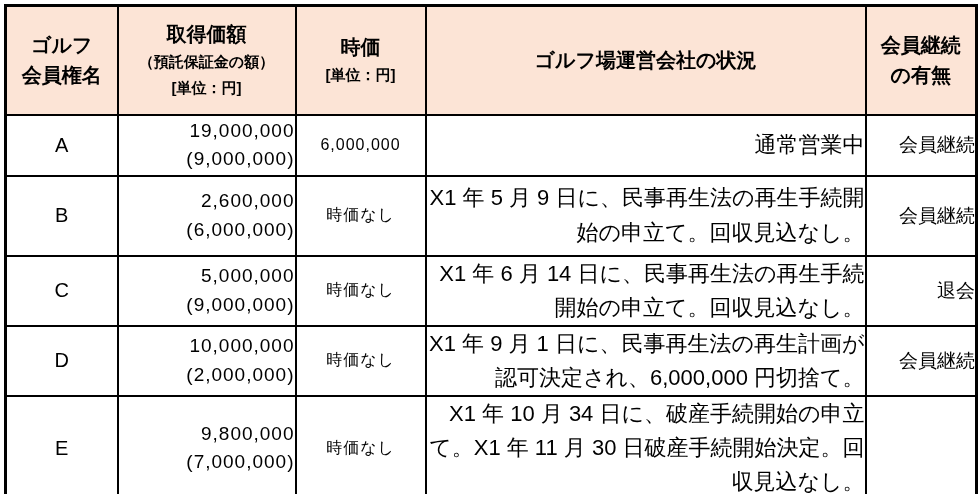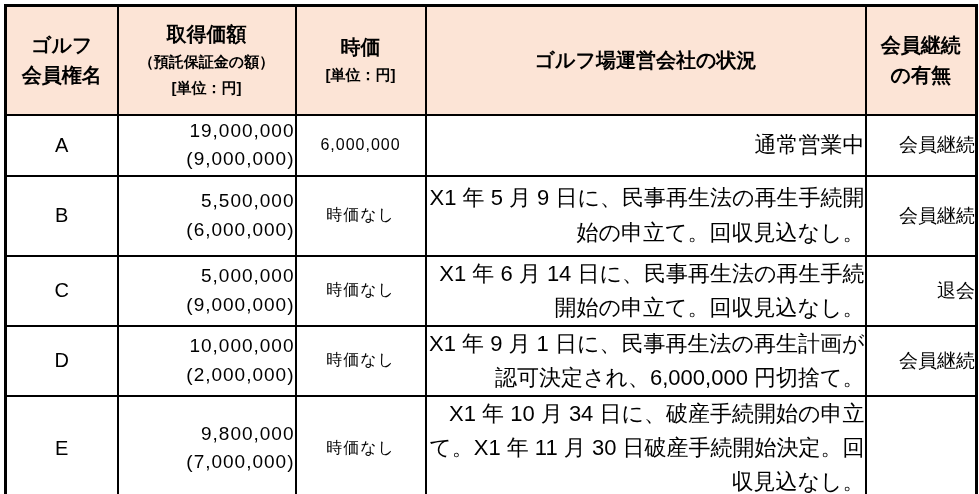--- a/index.html
+++ b/index.html
@@ -134,21 +134,21 @@
         <span>(9,000,000)</span>
       </td>
       <td class="cell-market">6,000,000</td>
       <td class="cell-status">通常営業中</td>
       <td class="cell-withdrawal">会員継続</td>
     </tr>
 
     <tr class="row-b">
       <td class="cell-name">B</td>
       <td class="cell-cost">
-        <span>5,500,000</span><br>
+        <span>2,600,000</span><br>
         <span>(6,000,000)</span>
       </td>
       <td class="cell-market">時価なし</td>
       <td class="cell-status">X1 年 5 月 9 日に、民事再生法の再生手続開始の申立て。回収見込なし。</td>
       <td class="cell-withdrawal">会員継続</td>
     </tr>
 
     <tr class="row-c">
       <td class="cell-name">C</td>
       <td class="cell-cost">

